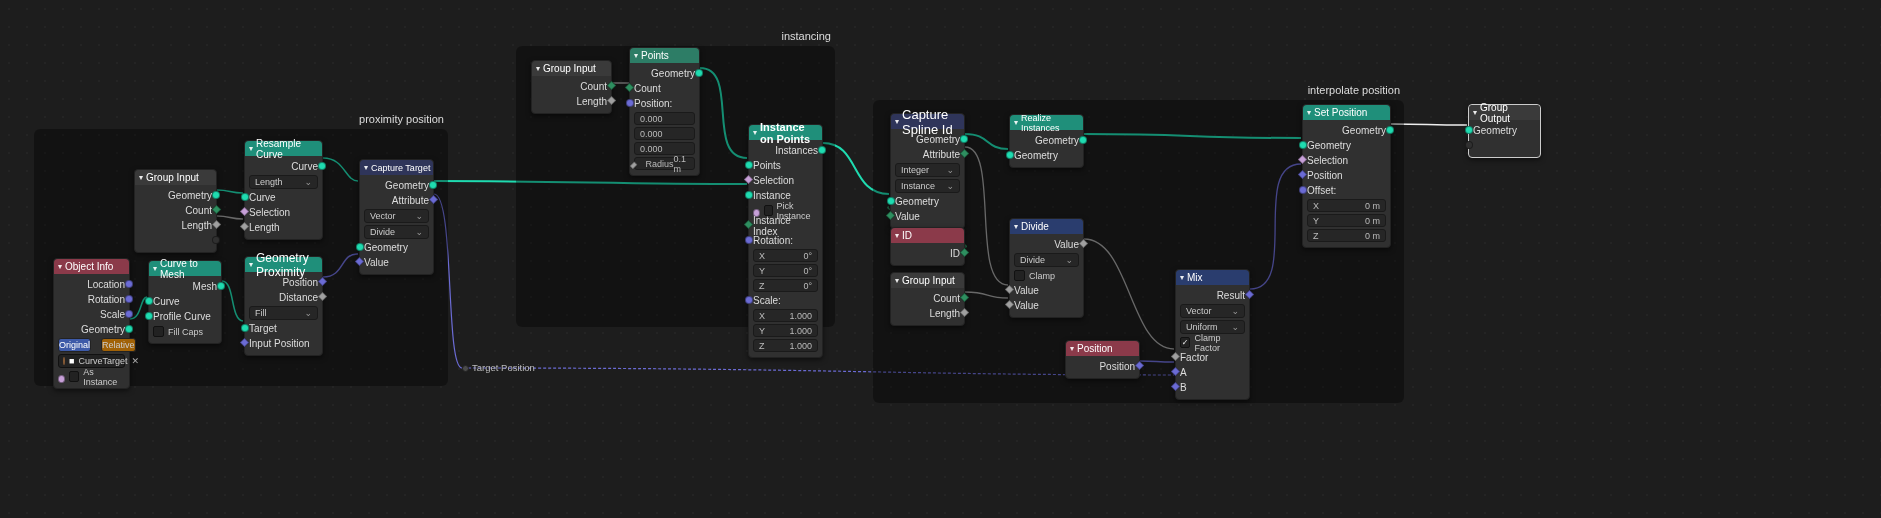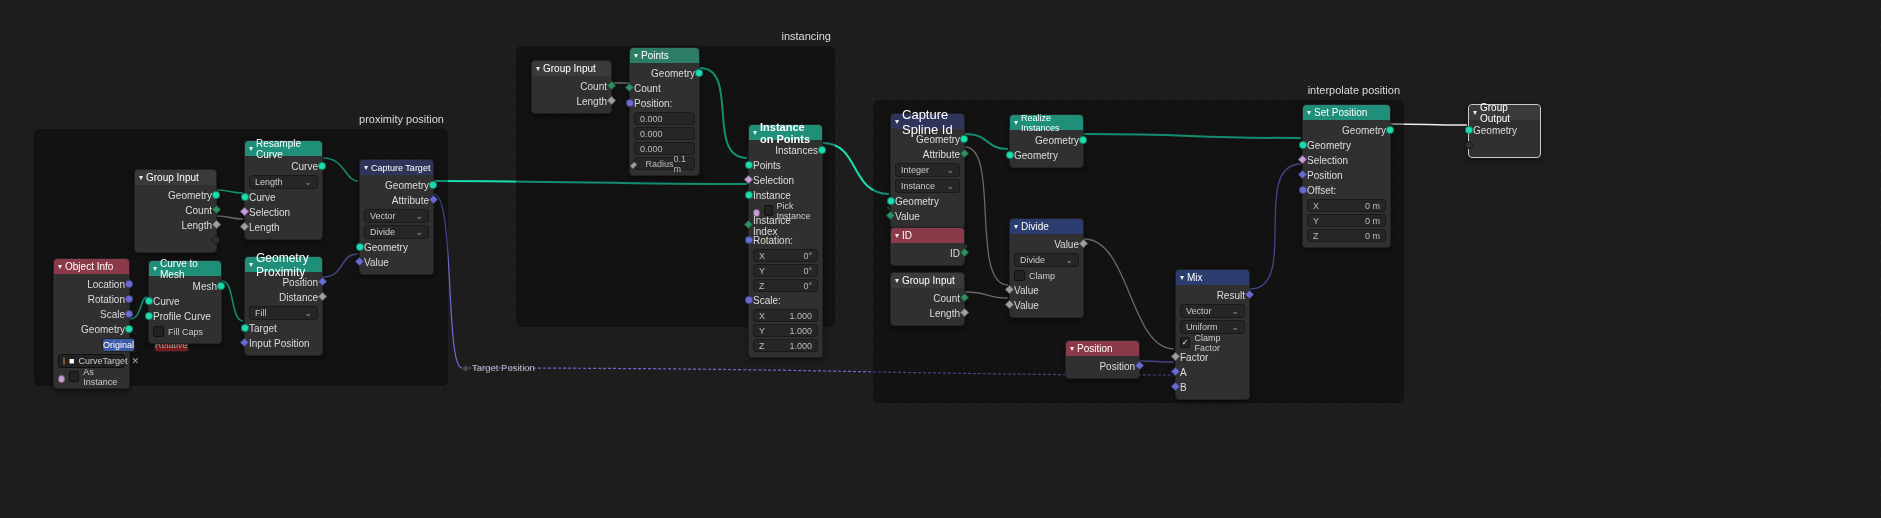--- a/index.html
+++ b/index.html
@@ -77,23 +77,23 @@
     border: 1px solid #1a1a1a;
   }
   .dropdown::after { content: "⌄"; font-size: 9px; color: #999; }
   .numfield {
     height: 13px; background: #262626; border-radius: 3px;
     display: flex; align-items: center; justify-content: space-between;
     padding: 0 5px; font-size: 9px; color: #bbb;
     border: 1px solid #1a1a1a;
   }
   .numfield.single { justify-content: flex-start; }
-  .btn-row { display:flex; gap:19px;margin-left:44px; }
+  .btn-row { display:flex; gap:10px; }
   .btn {
-    flex:1; height:14px; background:#7f1d1d; border-radius:3px;
+    flex:1; height:14px; background:#a16207; border-radius:3px;
     display:flex; align-items:center; justify-content:center;
     font-size:9px; color:#ccc; border:1px solid #222;
   }
   .btn.active { background:#3d5aa8; color:#fff; }
   .check-row { display:flex; align-items:center; gap:4px; height:13px; font-size:9px; }
   .checkbox { width:11px; height:11px; background:#222; border:1px solid #111; border-radius:2px; display:flex; align-items:center; justify-content:center; color:#eee; font-size:8px; }
   .checkbox.on::after { content:"✓"; }
   .objfield { height:14px; background:#222; border-radius:3px; border:1px solid #111; display:flex; align-items:center; padding:0 4px; gap:4px; font-size:9px;}
   .objfield .x { margin-left:auto; color:#aaa; }
 

